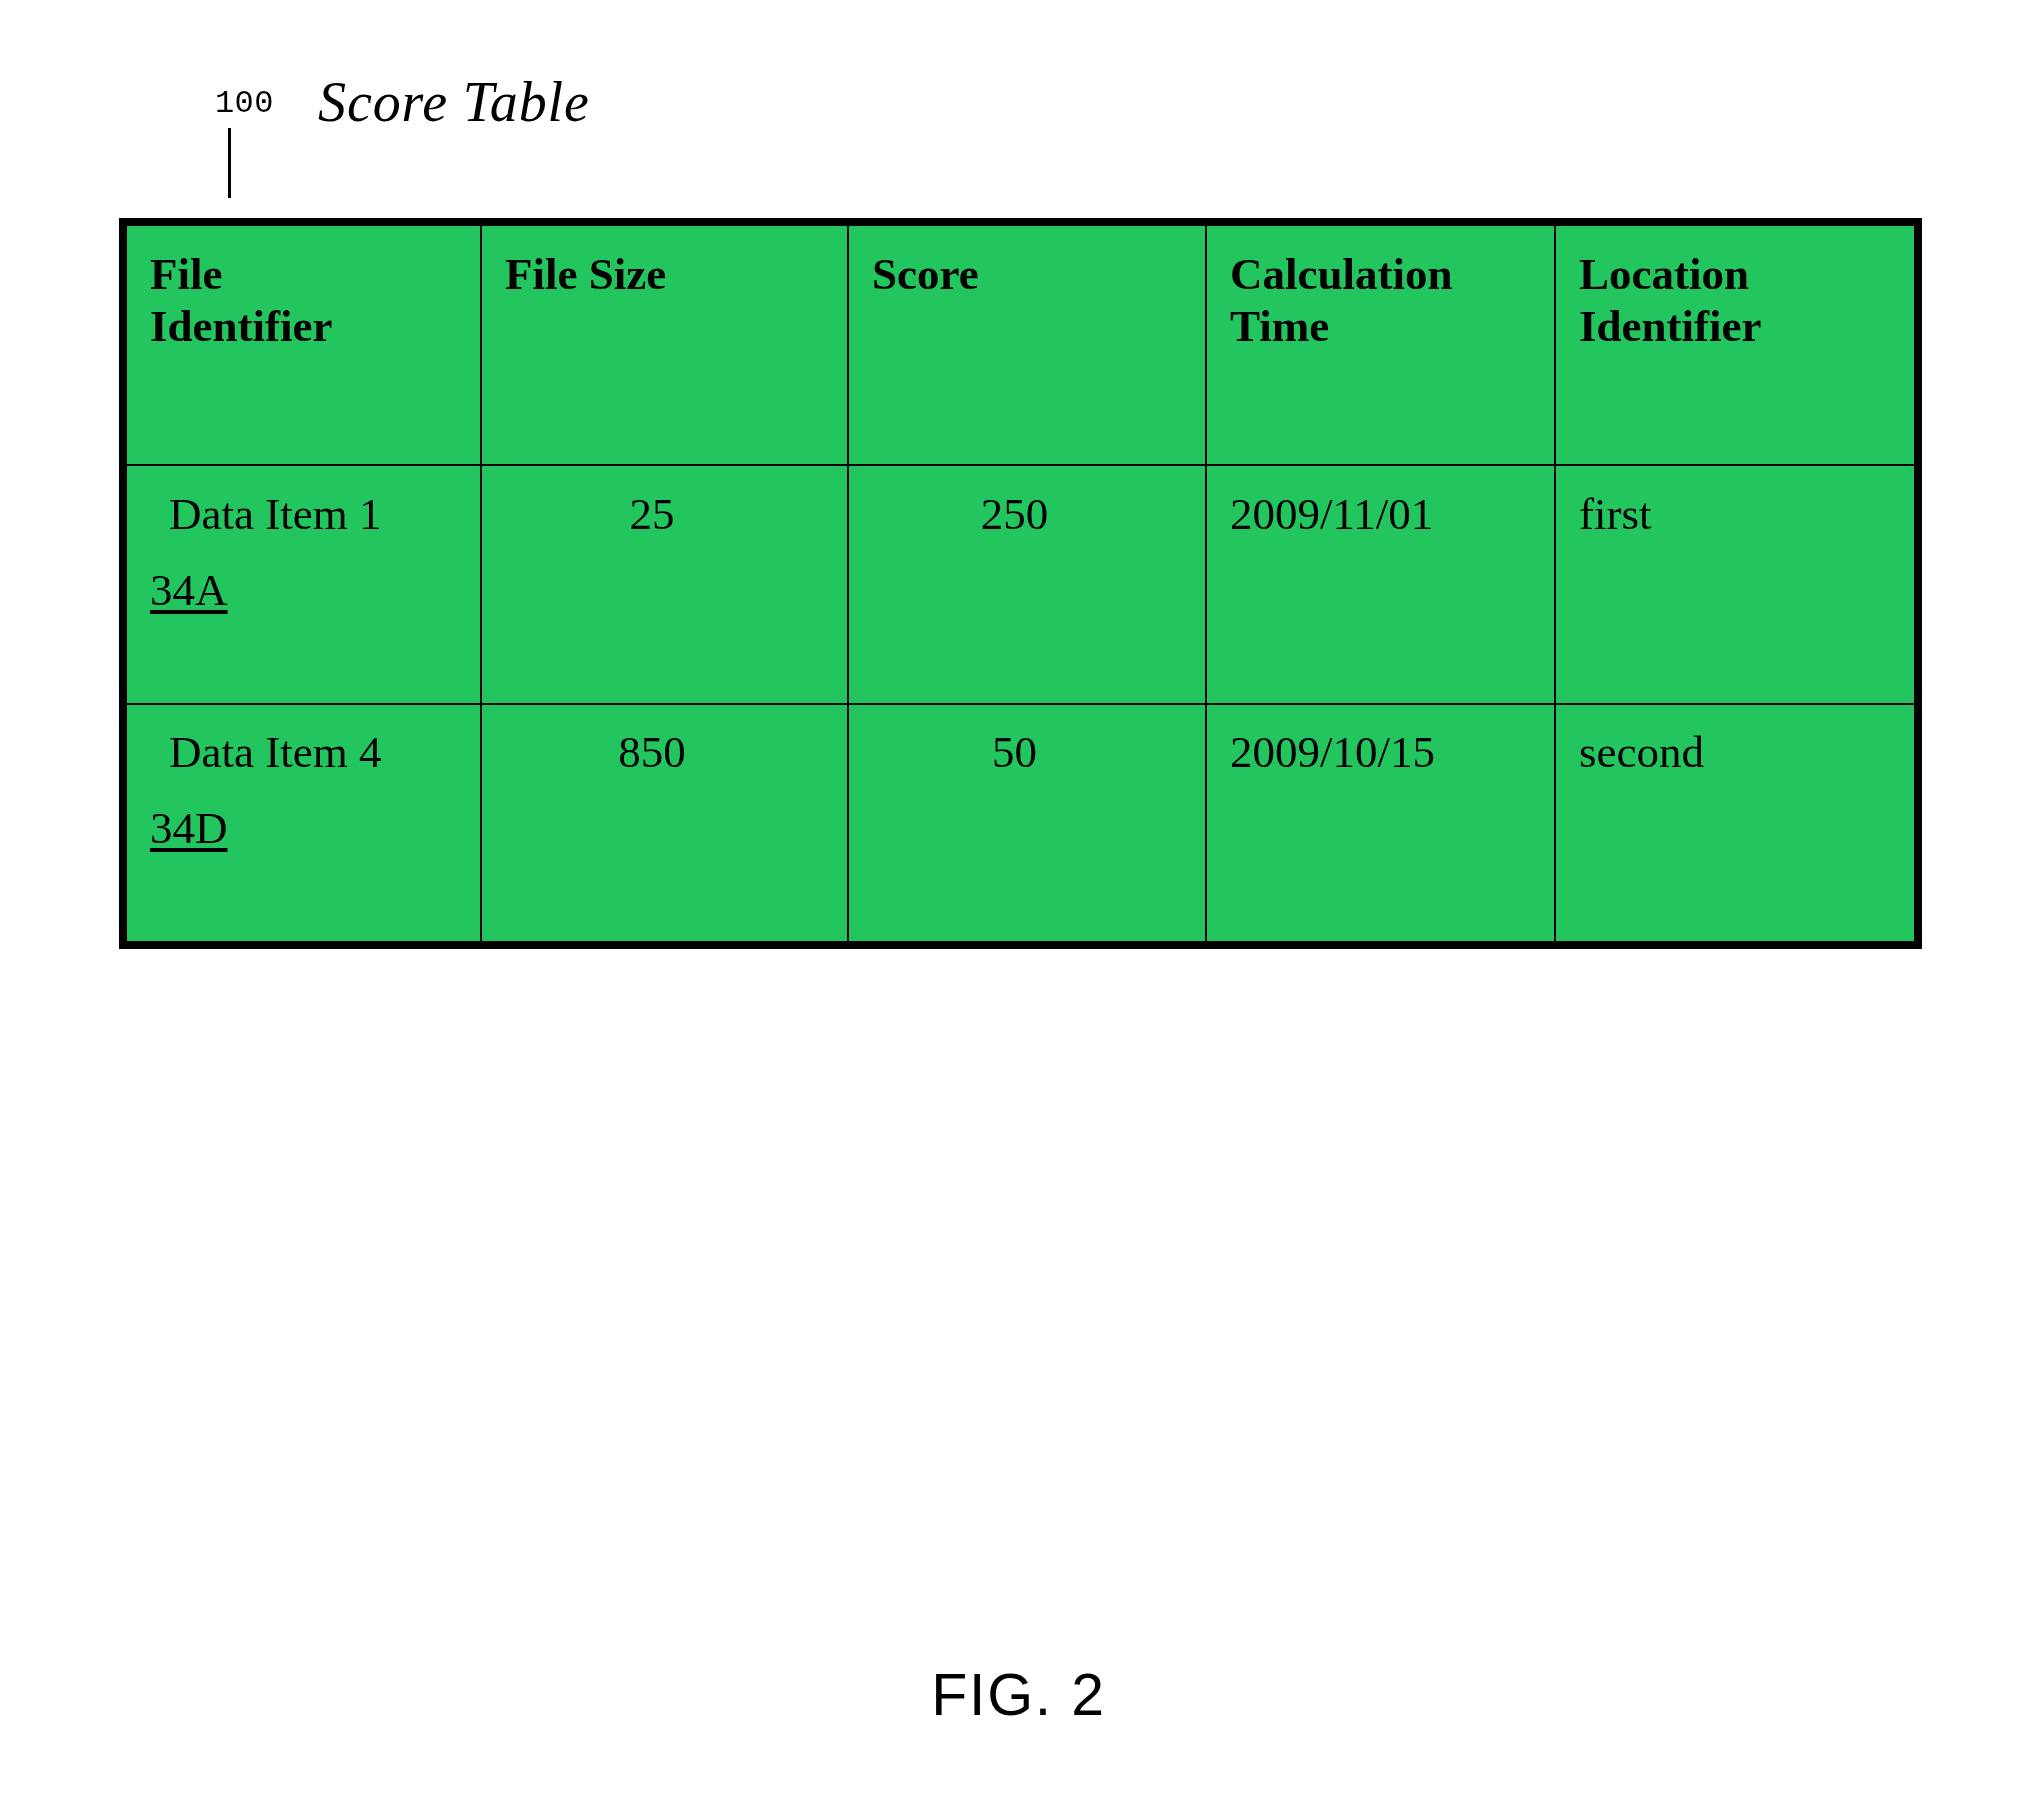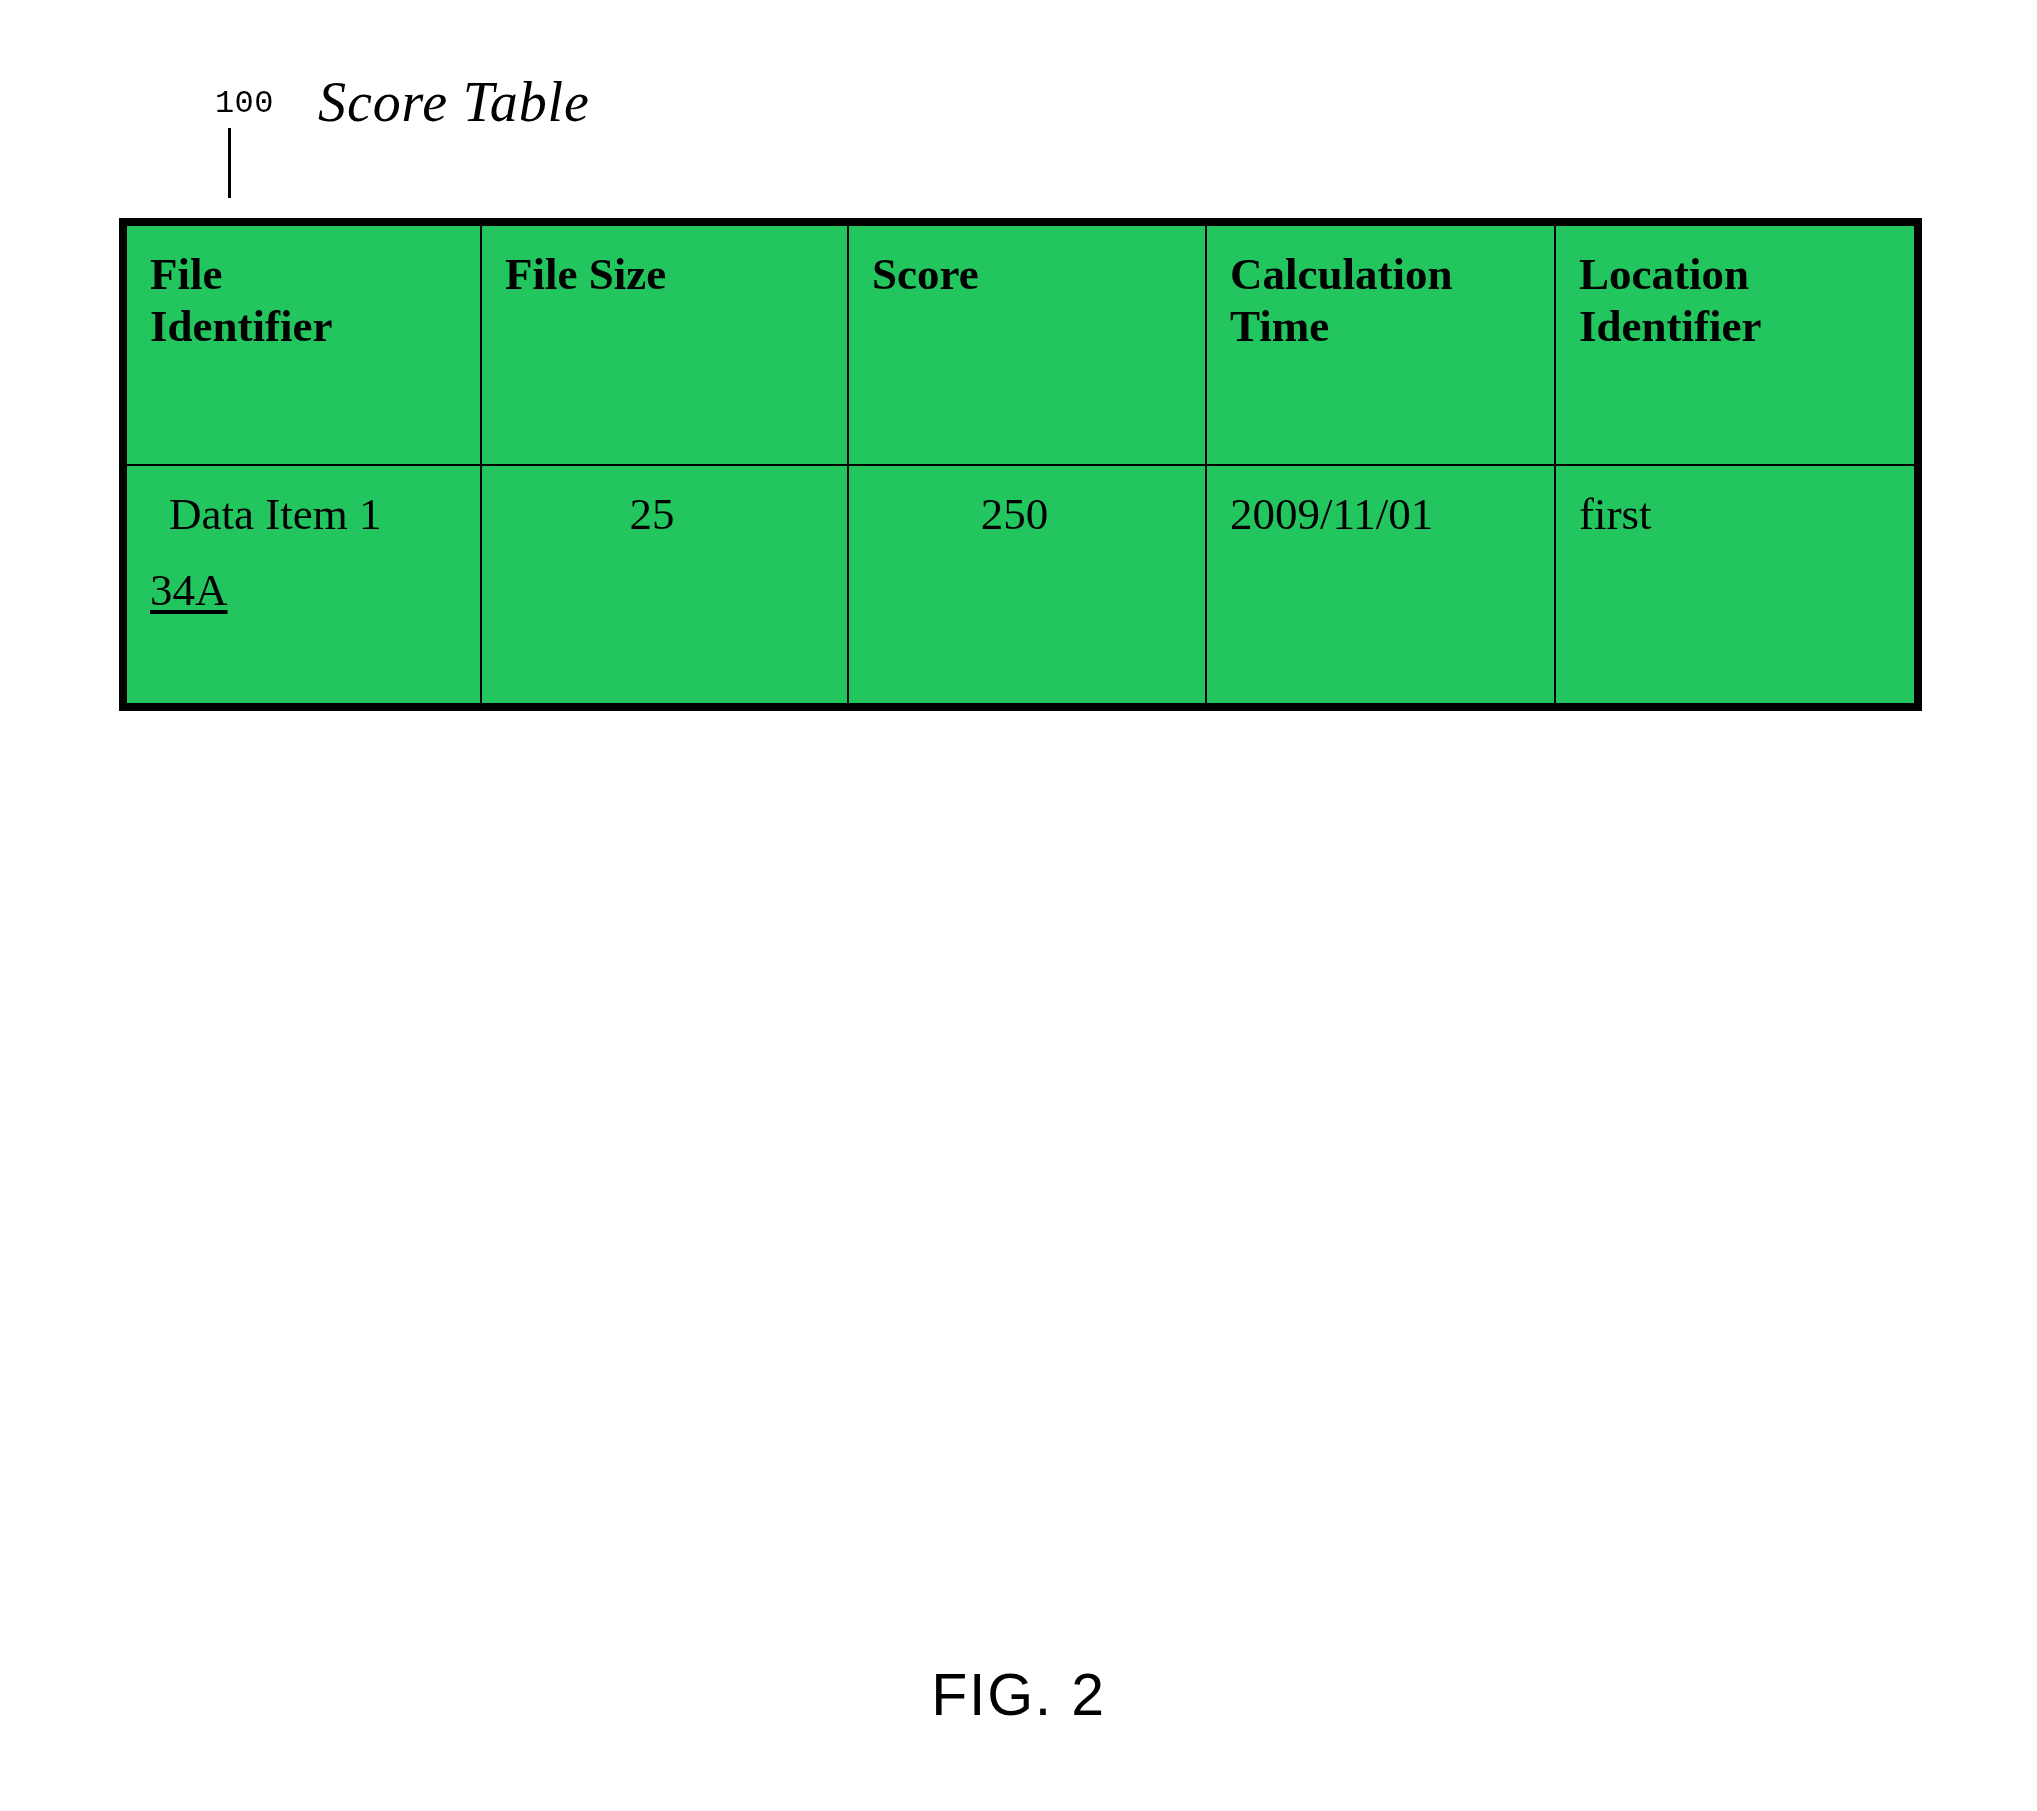--- a/index.html
+++ b/index.html
@@ -160,17 +160,27 @@
     <tr>
       <td class="dcell left">
         <span class="item-name">Data Item 1</span>
         <span class="item-ref">34A</span>
       </td>
       <td class="dcell right">25</td>
       <td class="dcell right">250</td>
       <td class="dcell left">2009/11/01</td>
       <td class="dcell left">first</td>
     </tr>
+    <tr>
+      <td class="dcell left">
+        <span class="item-name">Data Item 4</span>
+        <span class="item-ref">34D</span>
+      </td>
+      <td class="dcell right">850</td>
+      <td class="dcell right">50</td>
+      <td class="dcell left">2009/10/15</td>
+      <td class="dcell left">second</td>
+    </tr>
   </tbody>
 </table>
 
 <div class="fig-caption">FIG. 2</div>
 
 
 </body></html>

